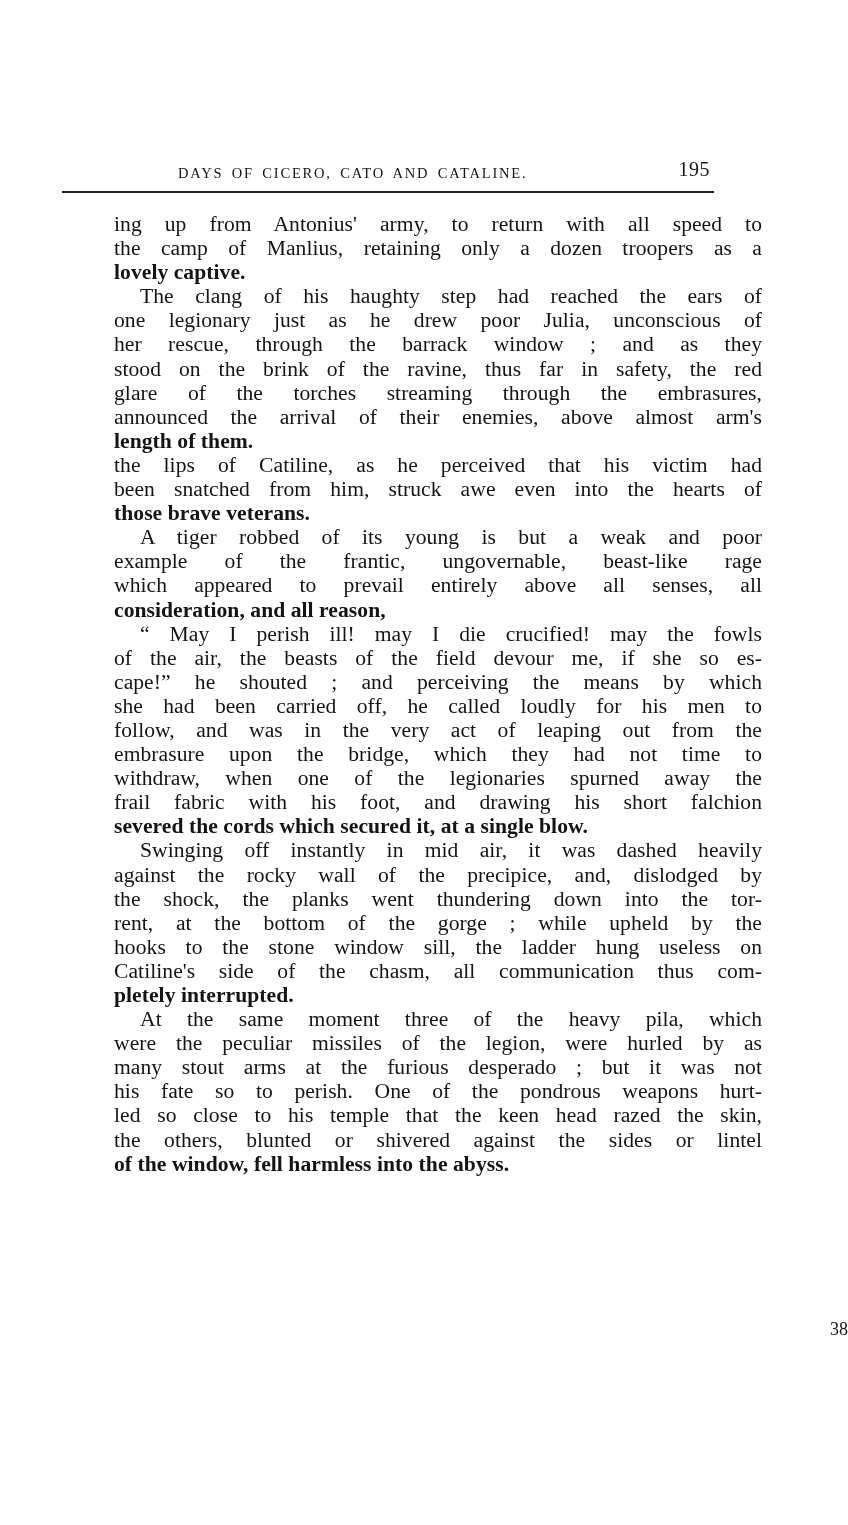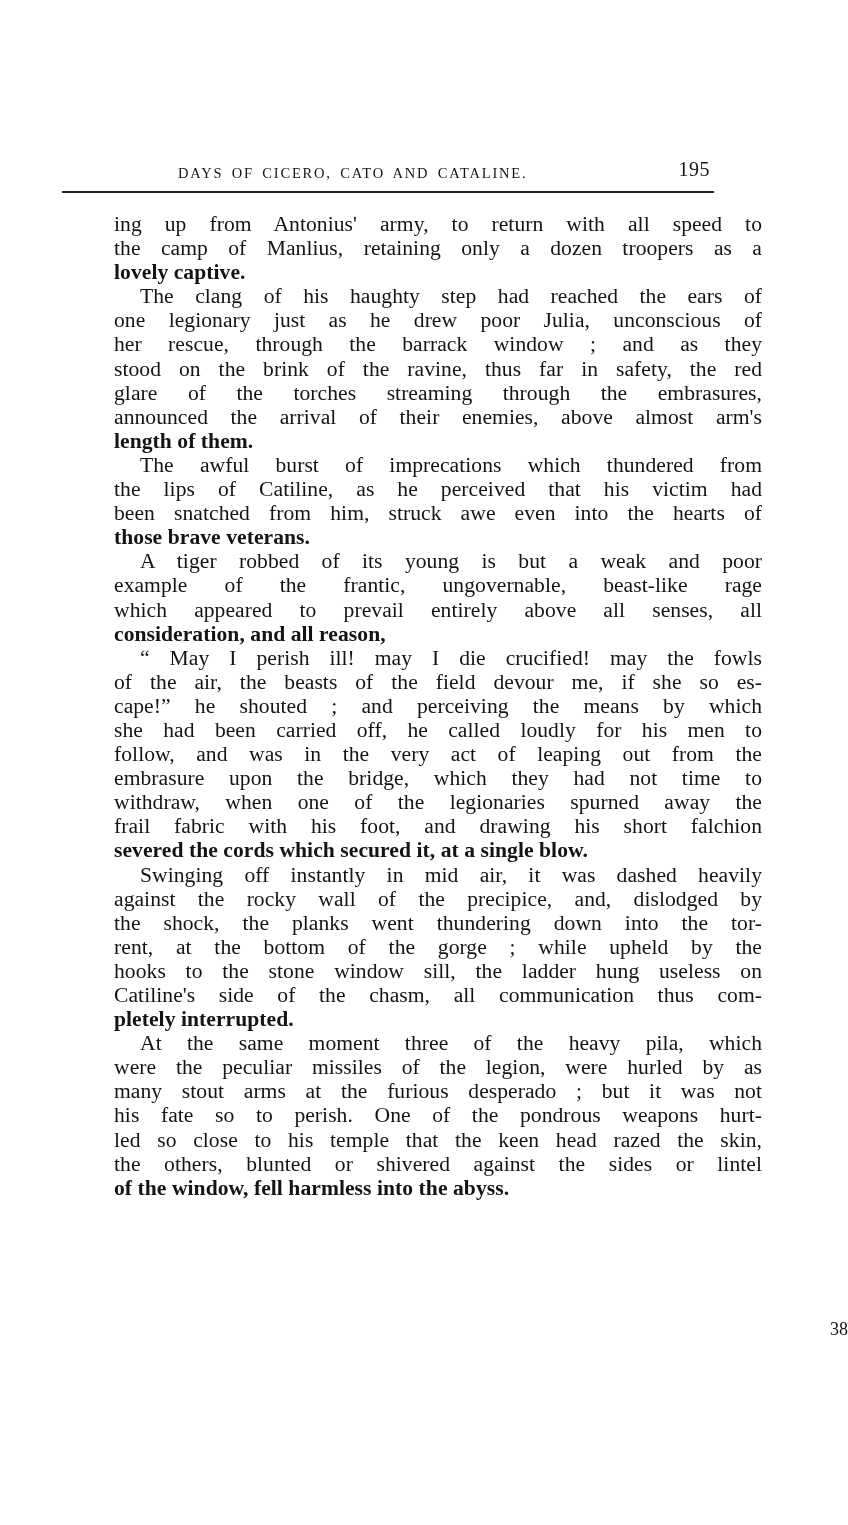--- a/index.html
+++ b/index.html
@@ -114,21 +114,20 @@
   <span class="line">ing up from Antonius' army, to return with all speed to</span>
       <span class="line">the camp of Manlius, retaining only a dozen troopers as a</span>
       <span class="line last">lovely captive.</span>
       <span class="line indent">The clang of his haughty step had reached the ears of</span>
       <span class="line">one legionary just as he drew poor Julia, unconscious of</span>
       <span class="line">her rescue, through the barrack window ; and as they</span>
       <span class="line">stood on the brink of the ravine, thus far in safety, the red</span>
       <span class="line">glare of the torches streaming through the embrasures,</span>
       <span class="line">announced the arrival of their enemies, above almost arm's</span>
       <span class="line last">length of them.</span>
-      <span class="line indent">The awful burst of imprecations which thundered from</span>
       <span class="line">the lips of Catiline, as he perceived that his victim had</span>
       <span class="line">been snatched from him, struck awe even into the hearts of</span>
       <span class="line last">those brave veterans.</span>
       <span class="line indent">A tiger robbed of its young is but a weak and poor</span>
       <span class="line">example of the frantic, ungovernable, beast-like rage</span>
       <span class="line">which appeared to prevail entirely above all senses, all</span>
       <span class="line last">consideration, and all reason,</span>
       <span class="line indent">“ May I perish ill! may I die crucified! may the fowls</span>
       <span class="line">of the air, the beasts of the field devour me, if she so es-</span>
       <span class="line">cape!” he shouted ; and perceiving the means by which</span>

